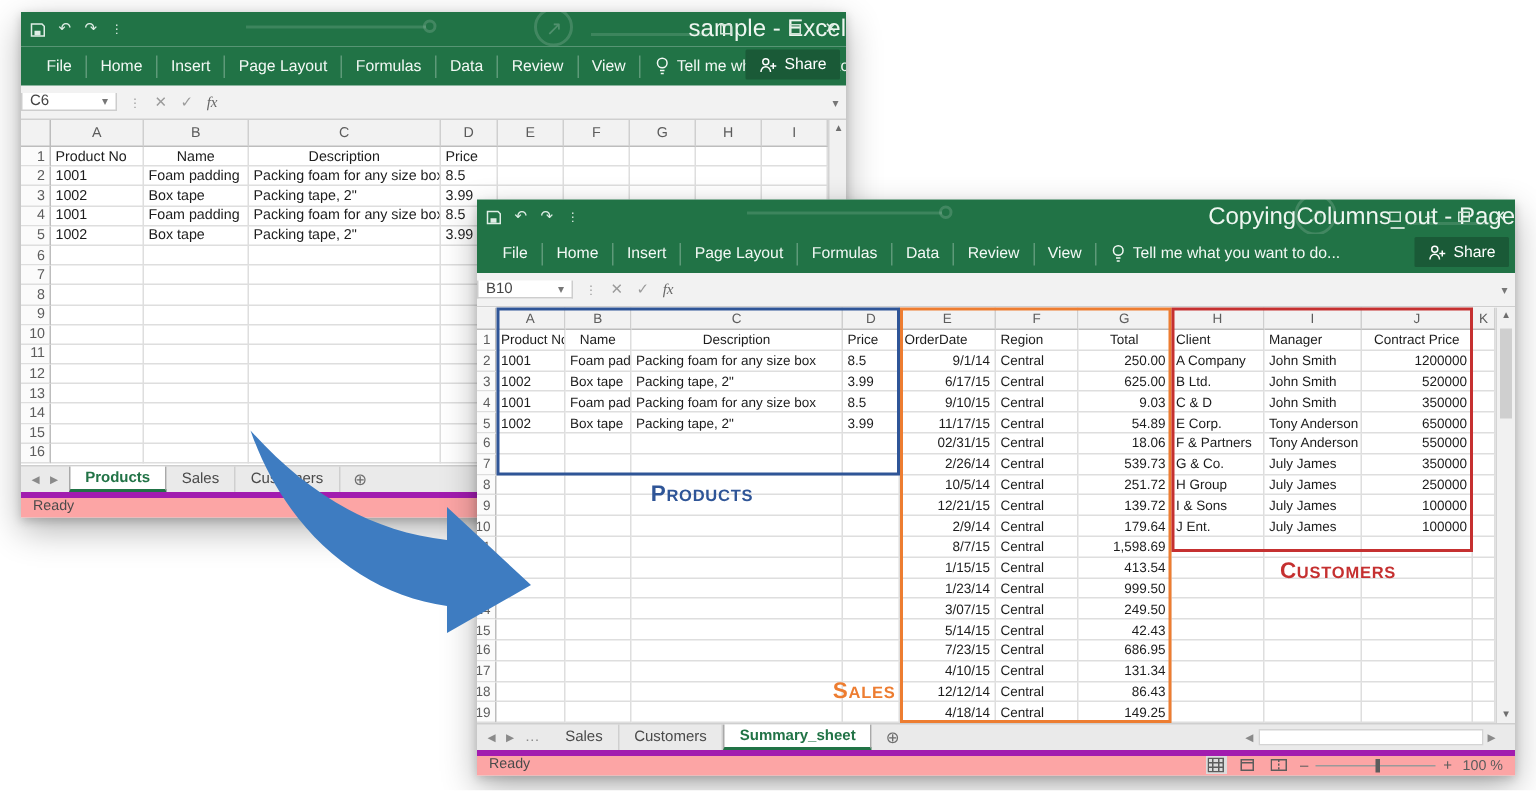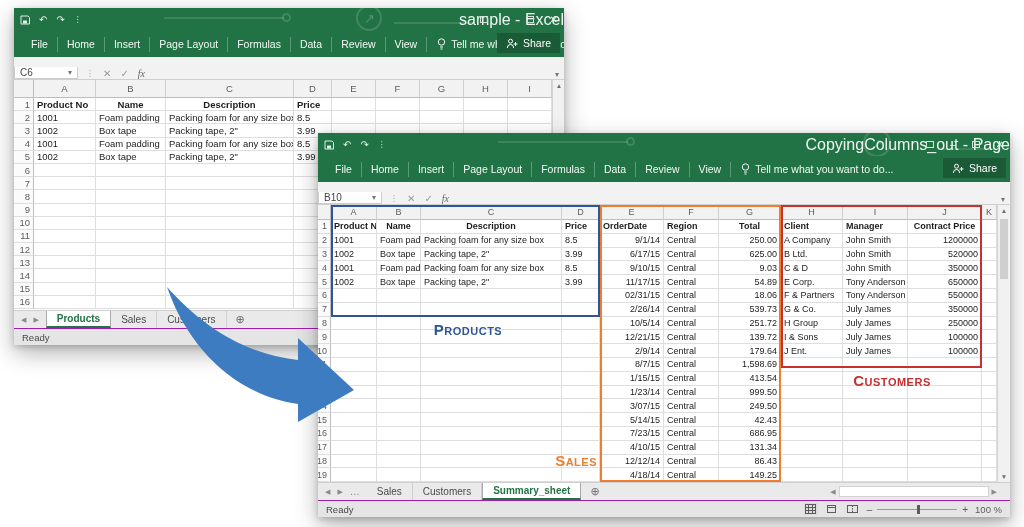--- a/index.html
+++ b/index.html
@@ -18,21 +18,21 @@
   .winbtns{position:absolute;right:6px;top:0;height:23px;display:flex;align-items:center;gap:16px;z-index:2;}
   .btn-sq{width:8px;height:7px;border:1px solid #cfe3d6;display:inline-block;}
   .ribbon{height:26px;background:var(--green);display:flex;align-items:center;padding:0 4px 0 8px;
     flex:0 0 auto;position:relative;overflow:hidden;}
   .rtab{font-size:10.5px;color:#f2f8f4;padding:0 9px;height:15px;line-height:15px;white-space:nowrap;}
   .rtab + .rtab{border-left:1px solid rgba(255,255,255,.28);}
   .tellme{display:flex;align-items:center;gap:5px;font-size:10.5px;color:#f2f8f4;
     border-left:1px solid rgba(255,255,255,.28);padding:0 10px;height:15px;white-space:nowrap;}
   .sharebtn{position:absolute;right:4px;top:2px;height:20px;background:var(--share-green);
     display:flex;align-items:center;gap:5px;padding:0 9px;color:#fff;font-size:10.5px;border-radius:1px;}
-  .fxbar{height:23px;background:#f2f2f2;border-bottom:1px solid #cfcfcf;display:flex;align-items:flex-end;
+  .fxbar{height:23px;background:#f2f2f2;border-bottom:1px solid #cfcfcf;display:flex;align-items:center;
     flex:0 0 auto;font-size:10px;color:#444;}
   .namebox{width:64px;background:#fff;border:1px solid #cdcdcd;border-top:none;display:flex;
     align-items:center;padding:0 5px;justify-content:space-between;}
   .fxicons{display:flex;align-items:center;gap:9px;padding:0 8px;color:#9b9b9b;}
   .fxfield{flex:1;background:#fff;border-left:1px solid #d5d5d5;}
   .fxdrop{width:14px;display:flex;align-items:center;justify-content:center;color:#777;}
 
   
   .deco{position:absolute;inset:0;pointer-events:none;}
   .deco i{position:absolute;display:block;}
@@ -45,38 +45,38 @@
   .sheet{display:grid;flex:0 0 auto;background:#fff;}
   .sheet .corner{background:#f2f2f2;border-right:1px solid #bdbdbd;border-bottom:1px solid #bdbdbd;}
   .sheet .ch{background:#f2f2f2;border-right:1px solid #cfcfcf;border-bottom:1px solid #bdbdbd;
     color:#5c5c5c;display:flex;align-items:center;justify-content:center;}
   .sheet .rh{background:#fbfbfb;border-right:1px solid #bdbdbd;border-bottom:1px solid #dedede;
     color:#5c5c5c;display:flex;align-items:center;justify-content:flex-end;padding-right:3px;}
   .sheet .cell{border-right:1px solid #dedede;border-bottom:1px solid #dedede;color:#1c1c1c;
     display:flex;align-items:center;padding:0 3px;white-space:nowrap;overflow:hidden;}
   .sheet .al-r{justify-content:flex-end;}
   .sheet .al-c{justify-content:center;}
-  .sheet .bold{font-weight:bold;}
+  .sheet .bold{font-weight:normal;}
   .vscroll{flex:0 0 13px;background:#f1f1f1;border-left:1px solid #d4d4d4;display:flex;
     flex-direction:column;justify-content:space-between;align-items:center;color:#6e6e6e;font-size:6.5px;
     padding:2px 0;position:relative;}
   .vthumb{position:absolute;top:14px;left:2px;width:8px;height:60px;background:#cfcfcf;}
 
   
   .tabsbar{height:18px;background:#eaeaea;border-top:1px solid #cfcfcf;display:flex;align-items:stretch;
     flex:0 0 auto;font-size:10px;color:#4a4a4a;position:relative;}
   .tabnav{display:flex;align-items:center;gap:7px;padding:0 7px;color:#8a8a8a;font-size:7px;}
   .stab{display:flex;align-items:center;padding:0 10px;border-right:1px solid #cfcfcf;white-space:nowrap;}
   .stab.active{background:#fff;color:var(--green);font-weight:bold;border-bottom:2px solid var(--green);
     border-right:1px solid #a9a9a9;border-left:1px solid #a9a9a9;}
   .addsheet{display:flex;align-items:center;padding:0 9px;color:#6e6e6e;font-size:11px;}
   .hscroll{position:absolute;right:13px;top:2px;height:13px;display:flex;align-items:center;gap:3px;
     color:#8a8a8a;font-size:7px;}
   .htrack{width:150px;height:11px;background:#fff;border:1px solid #d4d4d4;}
-  .statusbar{height:17px;background:#e5e5e5;border-top:1px solid #a21caf;display:flex;align-items:center;
+  .statusbar{height:17px;background:#fca5a5;border-top:4px solid #a21caf;display:flex;
     padding:0 8px;font-size:9.5px;color:#4a4a4a;flex:0 0 auto;position:relative;}
   .statusright{position:absolute;right:8px;display:flex;align-items:center;gap:7px;color:#5c5c5c;}
   .viewico{width:14px;height:12px;display:flex;align-items:center;justify-content:center;}
   .viewico.activeview{background:#dcdcdc;}
   .zoomslider{display:flex;align-items:center;gap:5px;font-size:10px;}
   .ztrack{width:80px;height:1px;background:#9a9a9a;position:relative;}
   .zthumb{position:absolute;left:50%;top:-4px;width:3px;height:9px;background:#5c5c5c;}
 
   
   .rangebox{position:absolute;pointer-events:none;z-index:5;}

